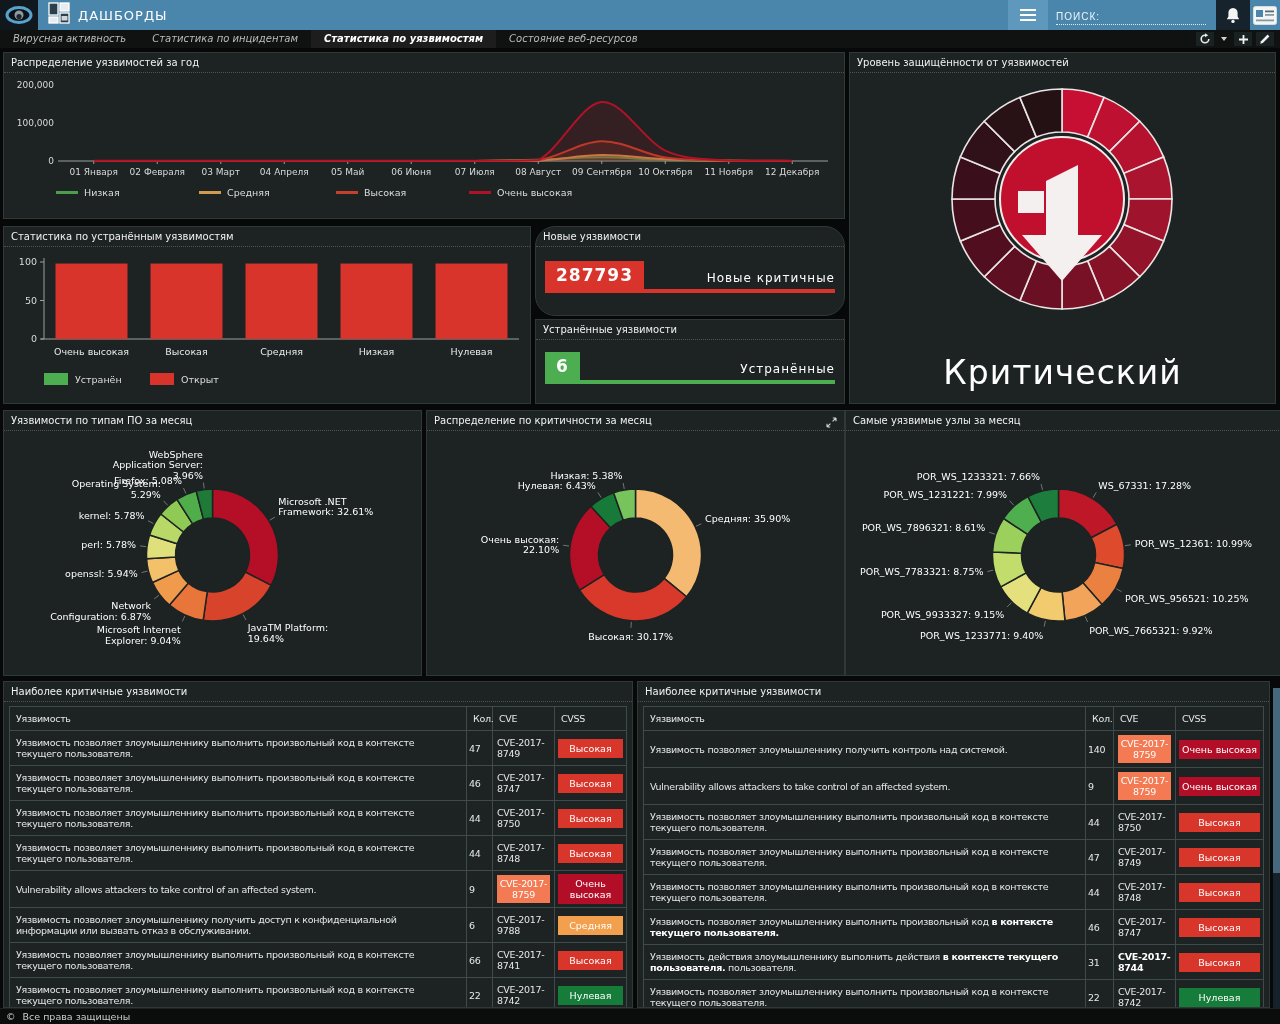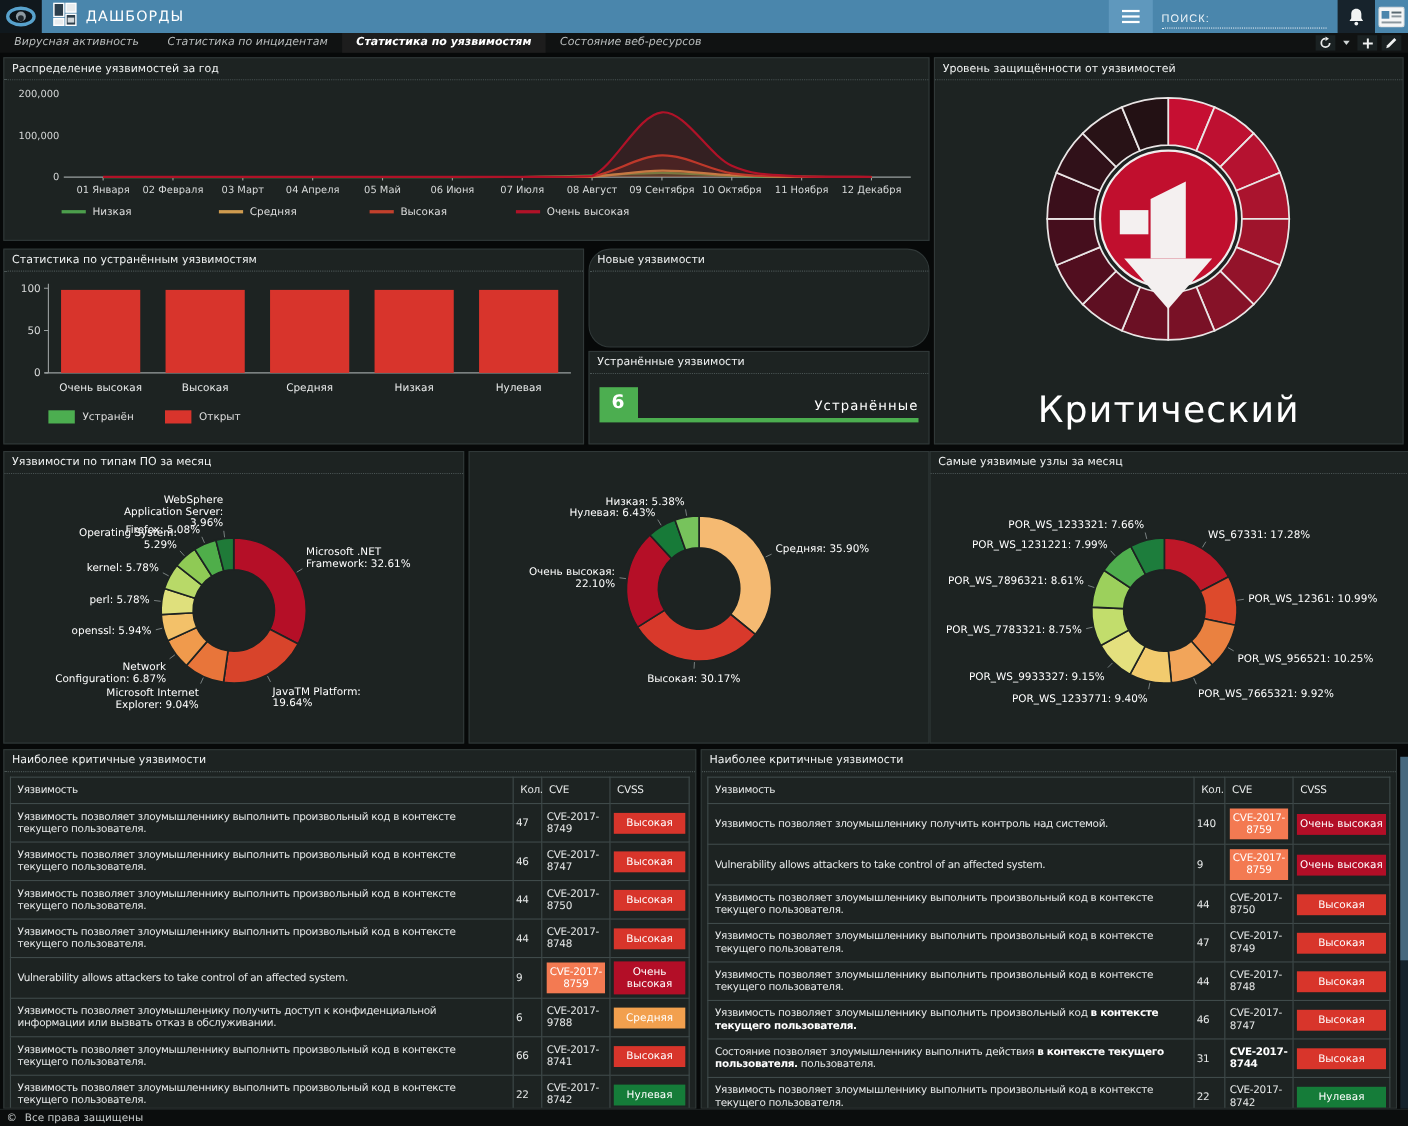--- a/index.html
+++ b/index.html
@@ -242,20 +242,26 @@
         <text x="467.5" y="108" text-anchor="middle" font-size="9.5" fill="#e8eaea">Нулевая</text>
       </svg></div>
   <div class="legend-row" id="barLegend">
       <div class="legend-item" style="left: 40px;"><span class="bswatch" style="background:#4cae50"></span>Устранён</div>
       <div class="legend-item" style="left: 146px;"><span class="bswatch" style="background:#d8342c"></span>Открыт</div>
     </div>
 </div>
 
 <div class="panel" style="left:535px; top:226px; width:310px; height:90px;border-radius:20px;">
   <div class="panel-title">Новые уязвимости</div>
+  <div class="metric-body">
+    <div class="metric-row" style="border-bottom:4px solid #d8342c;">
+      <span class="metric-value" style="background:#d8342c;">287793</span>
+      <span class="metric-label">Новые критичные</span>
+    </div>
+  </div>
 </div>
 
 <div class="panel" style="left:535px; top:319px; width:310px; height:85px;">
   <div class="panel-title">Устранённые уязвимости</div>
   <div class="metric-body" style="padding-top:12px;">
     <div class="metric-row" style="border-bottom:4px solid #4cae50;">
       <span class="metric-value" style="background:#4cae50;">6</span>
       <span class="metric-label">Устранённые</span>
     </div>
   </div>
@@ -291,20 +297,29 @@
         <path d="M172.99,68.37A66,66 0 0 1 192.25,60.03L199.39,88.14A37,37 0 0 0 188.59,92.81Z" fill="#4fae4a" stroke="#1d2322" stroke-width="1.5"></path>
         <line x1="181.88857982156705" y1="62.51152696572396" x2="179.50546756678202" y2="57.005096544744006" stroke="#848c8c" stroke-width="0.8"></line>
         <text x="177.916726063592" y="53.33414293075738" text-anchor="end" font-size="9.5" fill="#fff"><tspan x="177.916726063592" dy="0">Firefox: 5.08%</tspan></text>
         <path d="M192.25,60.03A66,66 0 0 1 208.50,58.00L208.50,87.00A37,37 0 0 0 199.39,88.14Z" fill="#1f7a38" stroke="#1d2322" stroke-width="1.5"></path>
         <line x1="200.1853835749116" y1="57.51791855166047" x2="199.44079105923208" y2="51.56429931748082" stroke="#848c8c" stroke-width="0.8"></line>
         <text x="198.94439604877903" y="26.59521982802771" text-anchor="end" font-size="9.5" fill="#fff"><tspan x="198.94439604877903" dy="0">WebSphere</tspan><tspan x="198.94439604877903" dy="10.5">Application Server:</tspan><tspan x="198.94439604877903" dy="10.5">3.96%</tspan></text>
       </svg></div>
 </div>
 
 <div class="panel" style="left:426px; top:410px; width:419px; height:266px;">
+  <div class="panel-title">
+    <span>Распределение по критичности за месяц</span>
+    <span class="spacer"></span>
+    <span style="padding-top:4px;">
+      <svg width="11" height="11" viewBox="0 0 11 11">
+        <path d="M10 1 L6.6 4.4 M10 1 H6.8 M10 1 V4.2 M1 10 L4.4 6.6 M1 10 H4.2 M1 10 V6.8" stroke="#cfd4d4" stroke-width="1.1" fill="none"></path>
+      </svg>
+    </span>
+  </div>
   <div id="donut2"><svg width="417" height="244" viewBox="0 0 417 244">
         <path d="M208.50,58.00A66,66 0 0 1 259.60,165.77L237.15,147.42A37,37 0 0 0 208.50,87.00Z" fill="#f5ba72" stroke="#1d2322" stroke-width="1.5"></path>
         <line x1="269.0399700796489" y1="95.29613226836477" x2="274.46145993752793" y2="92.72563665060639" stroke="#848c8c" stroke-width="0.8"></line>
         <text x="278.0757865094473" y="91.01197290543413" text-anchor="start" font-size="9.5" fill="#fff"><tspan x="278.0757865094473" dy="0">Средняя: 35.90%</tspan></text>
         <path d="M259.60,165.77A66,66 0 0 1 152.59,159.07L177.16,143.66A37,37 0 0 0 237.15,147.42Z" fill="#d8392b" stroke="#1d2322" stroke-width="1.5"></path>
         <line x1="204.3132062674067" y1="190.86905680687232" x2="203.93826951523417" y2="196.85733055077134" stroke="#848c8c" stroke-width="0.8"></line>
         <text x="203.68831168045247" y="208.84951304670403" text-anchor="middle" font-size="9.5" fill="#fff"><tspan x="203.68831168045247" dy="0">Высокая: 30.17%</tspan></text>
         <path d="M152.59,159.07A66,66 0 0 1 163.89,75.36L183.49,96.73A37,37 0 0 0 177.16,143.66Z" fill="#b50f27" stroke="#1d2322" stroke-width="1.5"></path>
         <line x1="142.10217457259108" y1="115.03736765724892" x2="136.15610065371862" y2="114.23474386536077" stroke="#848c8c" stroke-width="0.8"></line>
         <text x="132.19205137447034" y="111.69966133743533" text-anchor="end" font-size="9.5" fill="#fff"><tspan x="132.19205137447034" dy="0">Очень высокая:</tspan><tspan x="132.19205137447034" dy="10.5">22.10%</tspan></text>
@@ -508,21 +523,21 @@
           </tr>
           <tr>
             <td><span>Уязвимость позволяет злоумышленнику выполнить произвольный код </span><span class="bold">в контексте текущего пользователя.</span></td>
             <td class="c-num">46</td>
             <td class="c-cve"><span>CVE-2017-8747</span></td>
             <td style="padding: 3px;">
               <span class="sev" style="background: rgb(216, 53, 43);">Высокая</span>
             </td>
           </tr>
           <tr>
-            <td><span>Состояние позволяет злоумышленнику выполнить действия </span><span class="bold">в контексте текущего пользователя.</span><span> пользователя.</span></td>
+            <td><span>Уязвимость действия злоумышленнику выполнить действия </span><span class="bold">в контексте текущего пользователя.</span><span> пользователя.</span></td>
             <td class="c-num bold">31</td>
             <td class="c-cve"><span class="bold">CVE-2017-8744</span></td>
             <td style="padding: 3px;">
               <span class="sev" style="background: rgb(216, 53, 43);">Высокая</span>
             </td>
           </tr>
           <tr>
             <td>Уязвимость позволяет злоумышленнику выполнить произвольный код в контексте текущего пользователя.</td>
             <td class="c-num">22</td>
             <td class="c-cve"><span>CVE-2017-8742</span></td>

